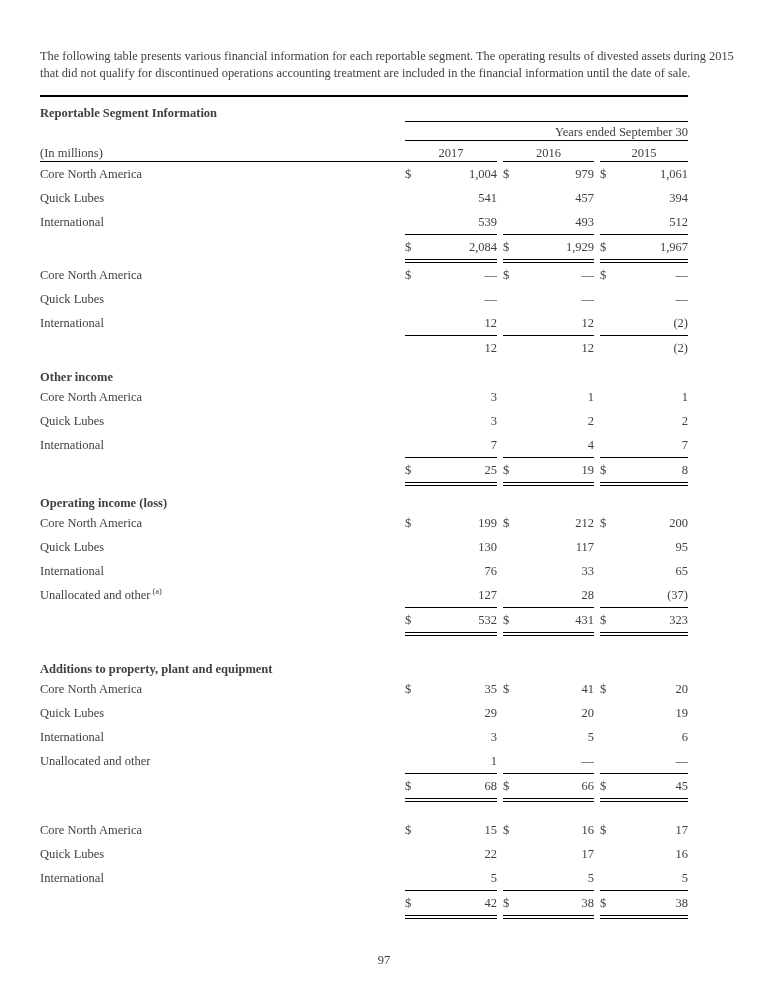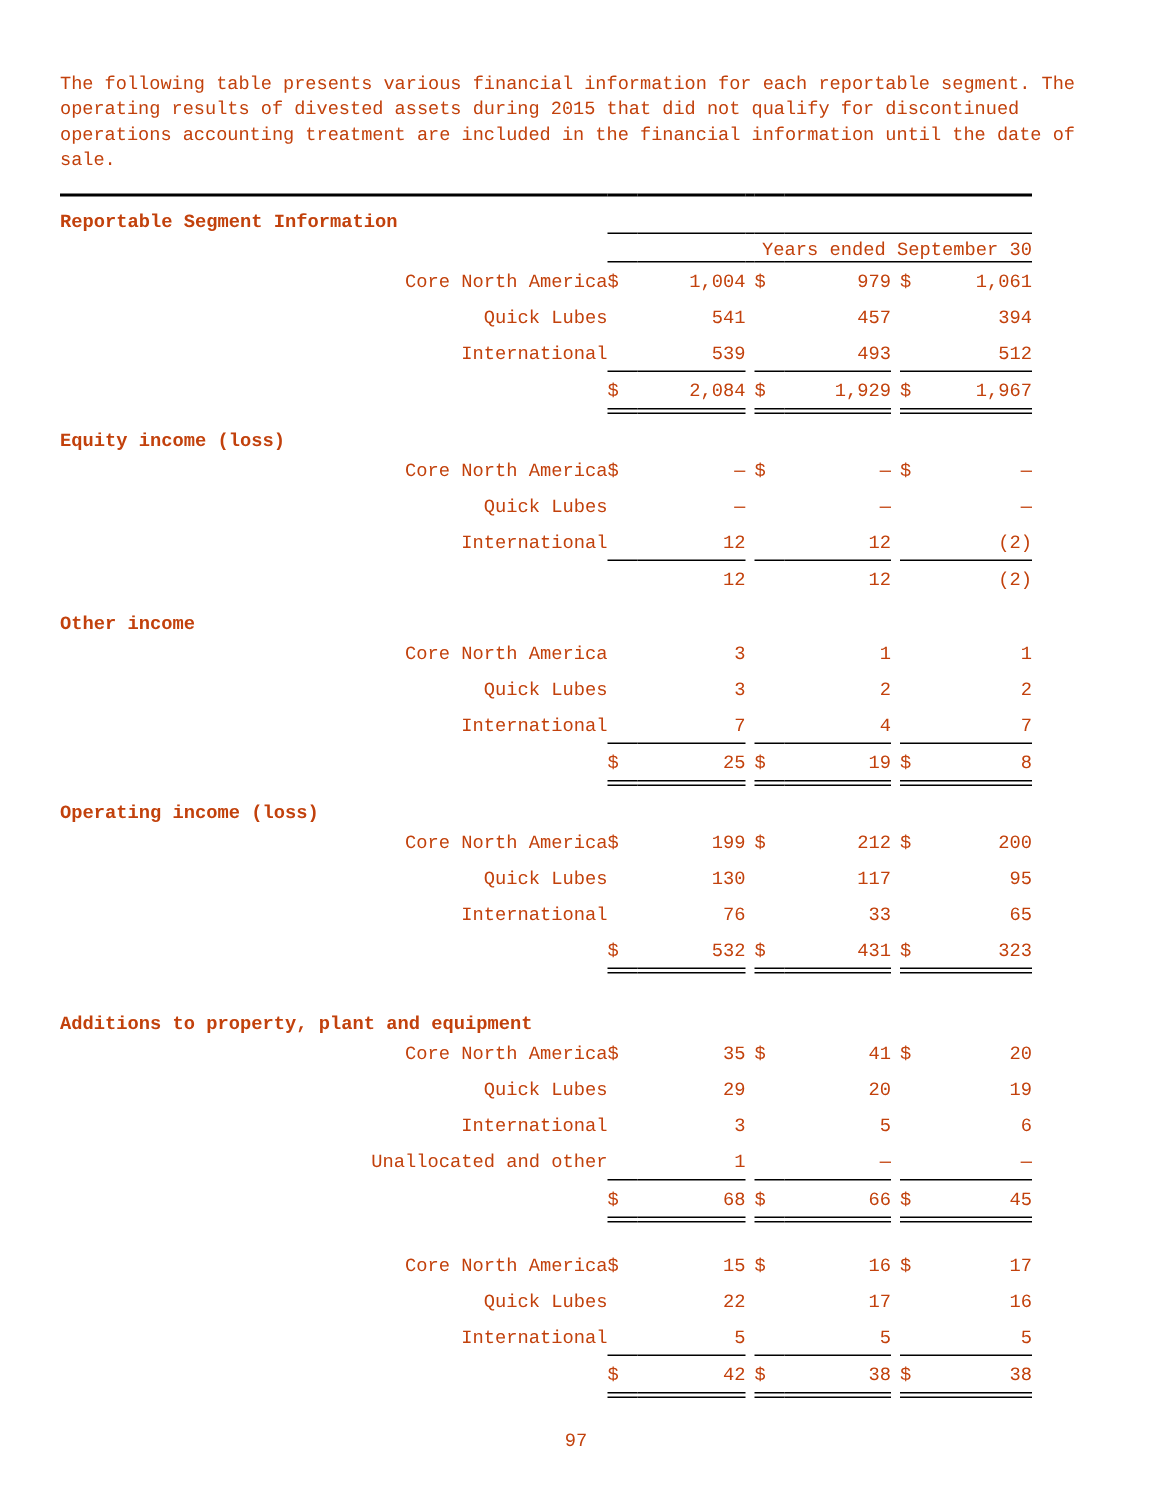--- a/index.html
+++ b/index.html
@@ -1,38 +1,38 @@
 <!DOCTYPE html>
 <html><head>
 <meta charset="utf-8">
 <style>
   html,body { margin:0; padding:0; background:#fff; }
   .page { width:768px; height:997px; position:relative; background:#fff;
-          font-family:Liberation Mono, monospace; color:#c2410c; overflow:hidden; }
+          font-family:Liberation Serif, serif; color:#404040; overflow:hidden; }
   .content { padding:36px 36px 0 40px; }
   .intro { font-size:12.4px; line-height:17px; width:694px; text-align:left; }
 
   table.seg { border-collapse:collapse; table-layout:fixed; width:648px;
               margin-top:6px; border-top:2px solid #000; }
   table.seg td { font-size:12.5px; padding:0; vertical-align:bottom;
                  overflow:hidden; white-space:nowrap; }
 
   .title-row td { height:24px; padding-bottom:6px; }
   .title-cell { font-weight:bold; font-size:12.8px;margin-top:11px; }
   .years-row td { height:18px; padding-bottom:2px; }
   .years-cell { text-align:right; }
   .yearnum-row td { height:20px; padding-bottom:3px; }
   .yearnum { text-align:center; }
 
   .rb { border-bottom:1px solid #000; }
   .db { border-bottom:4px double #000; }
 
   .sec-head td { font-weight:bold; height:25px; padding-bottom:4px; }
   tr.data td { height:20px; padding-bottom:4px; }
-  .label-ind { padding-left:38px;text-align:right; }
+  .label-ind { padding-left:38px; }
   .d { text-align:left; padding-left:3px; }
   .v { text-align:right; padding-right:4px; }
   .v.neg { padding-right:0; }
   sup.fnref { font-size:8.5px; vertical-align:super; line-height:0; margin-left:2px; }
 
   tr.spacer td { height:16px; }
 
   .pageno { position:absolute; bottom:29px; left:0; right:0; text-align:center; font-size:12.5px; }
 </style>
 </head>
@@ -58,20 +58,28 @@
 
       <tbody>
           <tr class="title-row">
         <td class="title-cell">Reportable Segment Information</td>
         <td colspan="8" class="rb"></td>
       </tr>
       <tr class="years-row">
         <td></td>
         <td colspan="8" class="years-cell rb">Years ended September 30</td>
       </tr>
+      <tr class="yearnum-row">
+        <td class="rb">(In millions)</td>
+        <td colspan="2" class="yearnum rb">2017</td>
+        <td></td>
+        <td colspan="2" class="yearnum rb">2016</td>
+        <td></td>
+        <td colspan="2" class="yearnum rb">2015</td>
+      </tr>
 
       <tr class="data">
         <td class="label-ind">Core North America</td>
         <td class="d">$</td>
         <td class="v">1,004</td>
         <td></td>
         <td class="d">$</td>
         <td class="v">979</td>
         <td></td>
         <td class="d">$</td>
@@ -104,23 +112,20 @@
         <td class="d db">$</td>
         <td class="v db">2,084</td>
         <td></td>
         <td class="d db">$</td>
         <td class="v db">1,929</td>
         <td></td>
         <td class="d db">$</td>
         <td class="v db">1,967</td>
       </tr>
 
-      <tr class="sec-head">
-        <td colspan="9"><span>Equity income (loss)</span><sup class="fnref"></sup></td>
-      </tr>
       <tr class="data">
         <td class="label-ind">Core North America</td>
         <td class="d">$</td>
         <td class="v">—</td>
         <td></td>
         <td class="d">$</td>
         <td class="v">—</td>
         <td></td>
         <td class="d">$</td>
         <td class="v">—</td>
@@ -235,20 +240,31 @@
       <tr class="data">
         <td class="label-ind">International</td>
         <td class="d"></td>
         <td class="v">76</td>
         <td></td>
         <td class="d"></td>
         <td class="v">33</td>
         <td></td>
         <td class="d"></td>
         <td class="v">65</td>
+      </tr>
+      <tr class="data">
+        <td class="label-ind"><span>Unallocated and other</span><sup class="fnref">(a)</sup></td>
+        <td class="d rb"></td>
+        <td class="v rb">127</td>
+        <td></td>
+        <td class="d rb"></td>
+        <td class="v rb">28</td>
+        <td></td>
+        <td class="d rb"></td>
+        <td class="v rb neg">(37)</td>
       </tr>
       <tr class="data">
         <td></td>
         <td class="d db">$</td>
         <td class="v db">532</td>
         <td></td>
         <td class="d db">$</td>
         <td class="v db">431</td>
         <td></td>
         <td class="d db">$</td>

